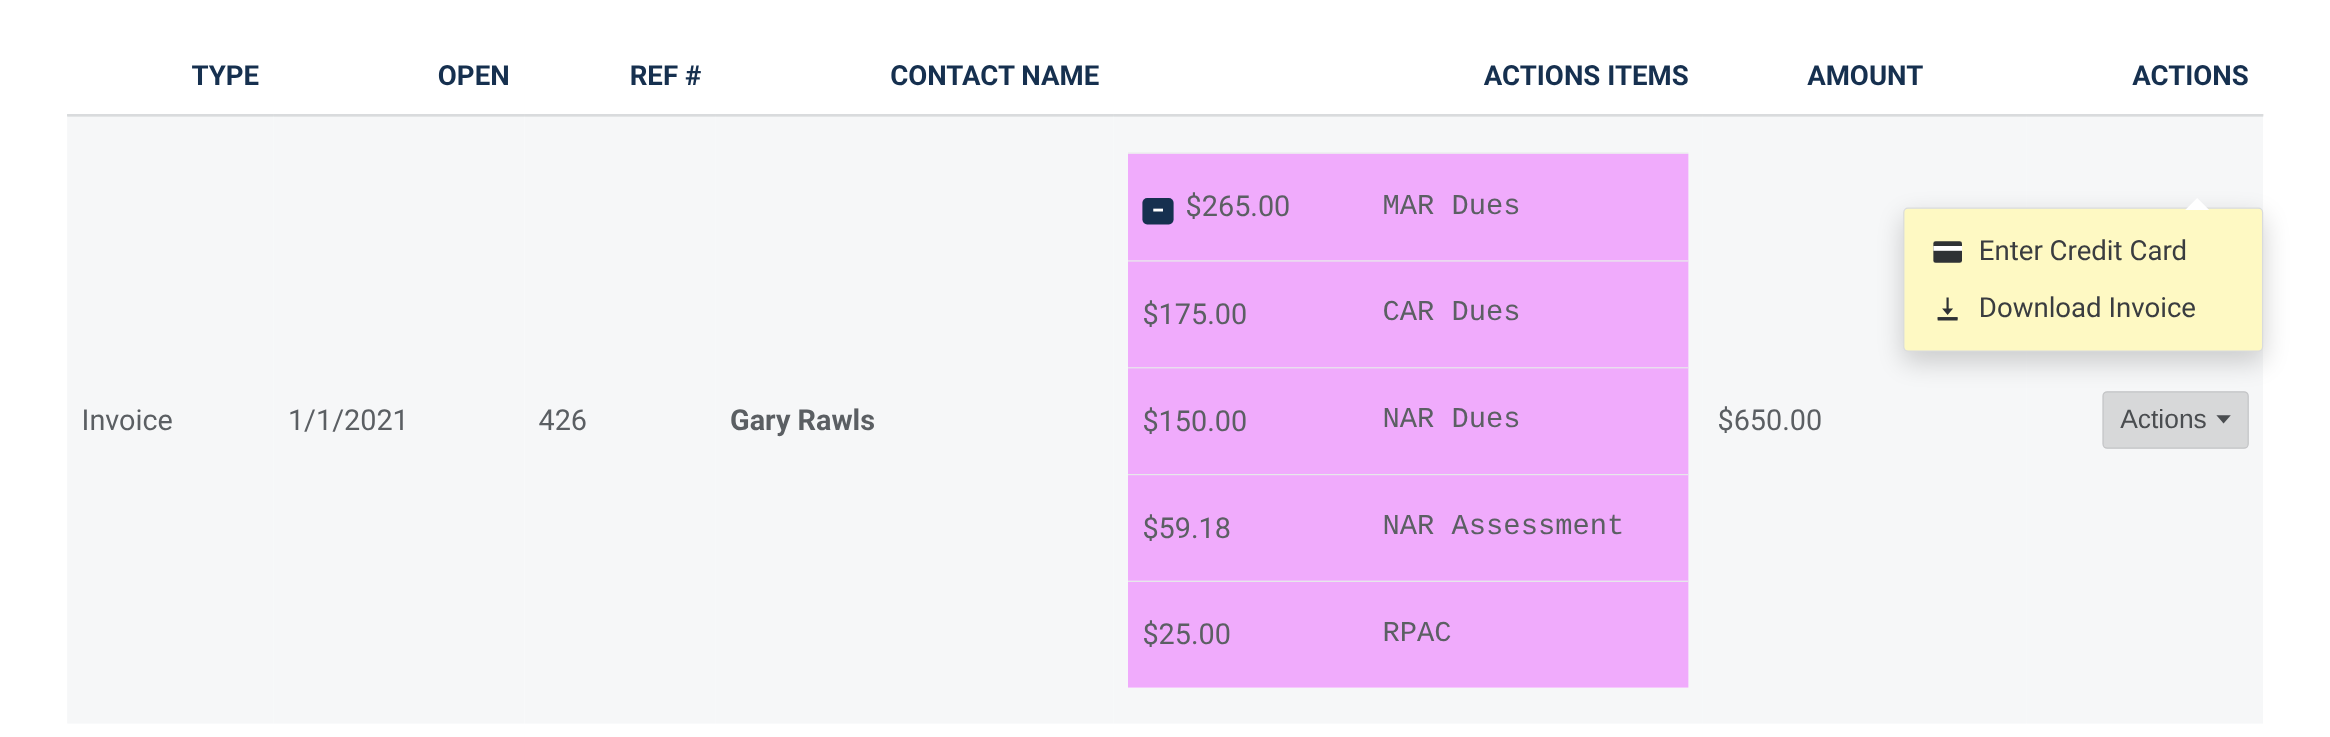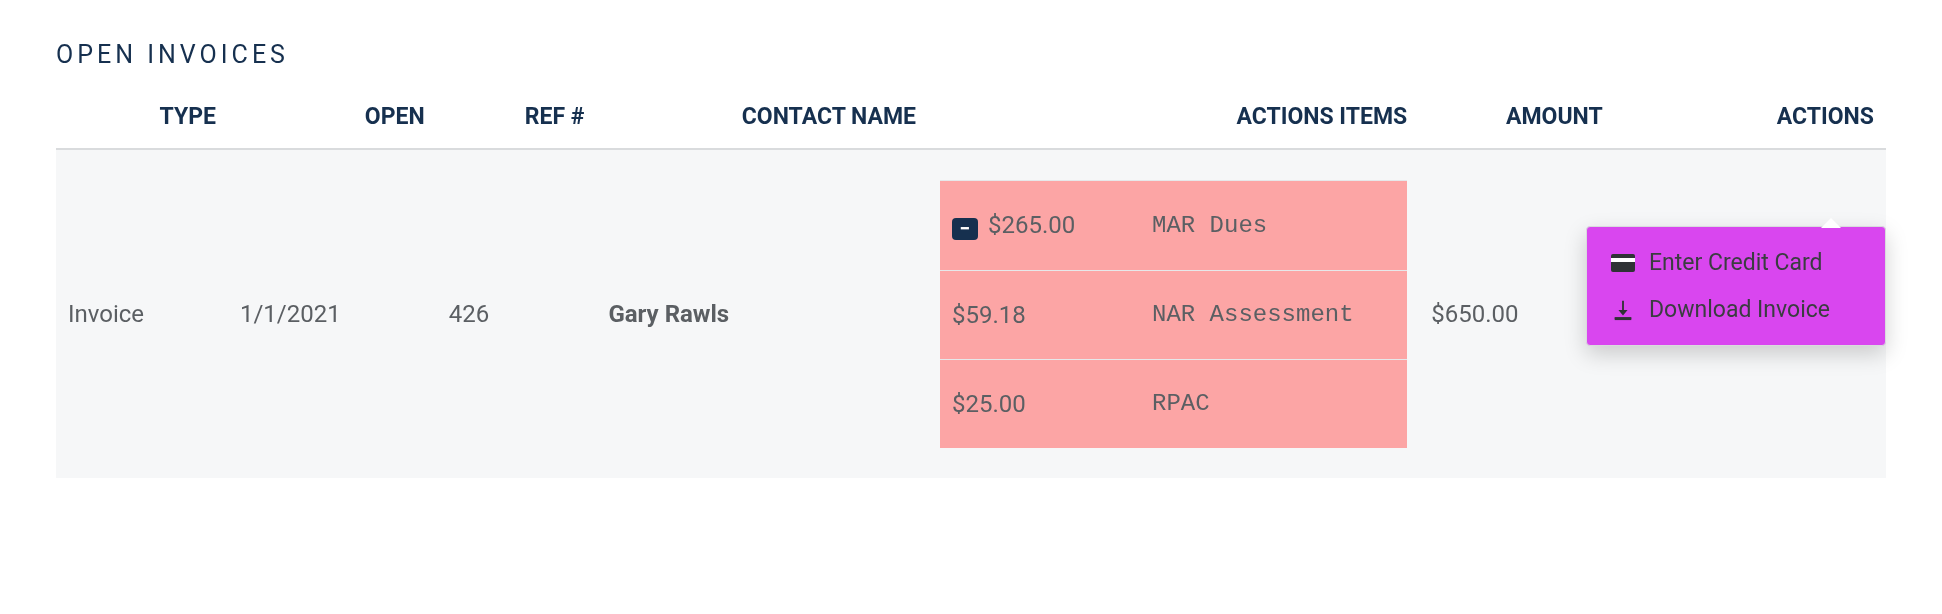--- a/index.html
+++ b/index.html
@@ -51,21 +51,21 @@
     width: 100%;
     border-collapse: collapse;
     background: #fff;
   }
   .detail-table tr { border-top: 1px solid #e6e8ea; }
   .detail-table tr:last-child td { border-bottom: none; }
   .detail-table td {
     padding: 14px 12px;
     font-size: 23px;
     color: #5b5f63;
-    background: #fca5a5;
+    background: #f0abfc;
   }
   .detail-table td.price {
     width: 200px;
     white-space: nowrap;
   }
   .detail-table td.desc { color: #5b5f63; font-family: Liberation Mono, monospace; }
 
   .badge-icon {
     display: inline-flex;
     align-items: center;
@@ -100,21 +100,21 @@
     border-left: 6px solid transparent;
     border-right: 6px solid transparent;
     border-top: 7px solid #4a4d50;
     margin-left: 2px;
   }
 
   .dropdown {
     position: absolute;
     right: 0;
     top: 76px;
-    background: #d946ef;
+    background: #fef9c3;
     border: 1px solid #d9dbdd;
     border-radius: 4px;
     box-shadow: 0 8px 22px rgba(0,0,0,0.18);
     padding: 12px 0;
     min-width: 300px;
     z-index: 10;
   }
   .dropdown::before {
     content: "";
     position: absolute;
@@ -143,21 +143,20 @@
   .col-ref { width: 130px; }
   .col-contact { width: 270px; }
   .col-detail { width: 400px; }
   .col-amount { width: 220px; }
   .col-actions { width: 160px; }
 </style>
 </head>
 <body>
 
 <div class="container">
-  <h2 class="section-title">OPEN INVOICES</h2>
 
   <table class="invoices">
     <thead>
       <tr>
         <th class="col-type">TYPE</th>
         <th class="col-date">OPEN</th>
         <th class="col-ref">REF #</th>
         <th class="col-contact">CONTACT NAME</th>
         <th class="col-detail">ACTIONS ITEMS</th>
         <th class="col-amount">AMOUNT</th>
@@ -171,20 +170,28 @@
         <td>426</td>
         <td class="contact-name">Gary Rawls</td>
         <td class="detail-cell">
           <table class="detail-table">
             <tbody>
                 <tr>
               <td class="price">
                 <span class="badge-icon"></span><span>$265.00</span>
               </td>
               <td class="desc">MAR Dues</td>
+            </tr>
+            <tr>
+              <td class="price">$175.00</td>
+              <td class="desc">CAR Dues</td>
+            </tr>
+            <tr>
+              <td class="price">$150.00</td>
+              <td class="desc">NAR Dues</td>
             </tr>
             <tr>
               <td class="price">$59.18</td>
               <td class="desc">NAR Assessment</td>
             </tr>
             <tr>
               <td class="price">$25.00</td>
               <td class="desc">RPAC</td>
             </tr>
           </tbody>

